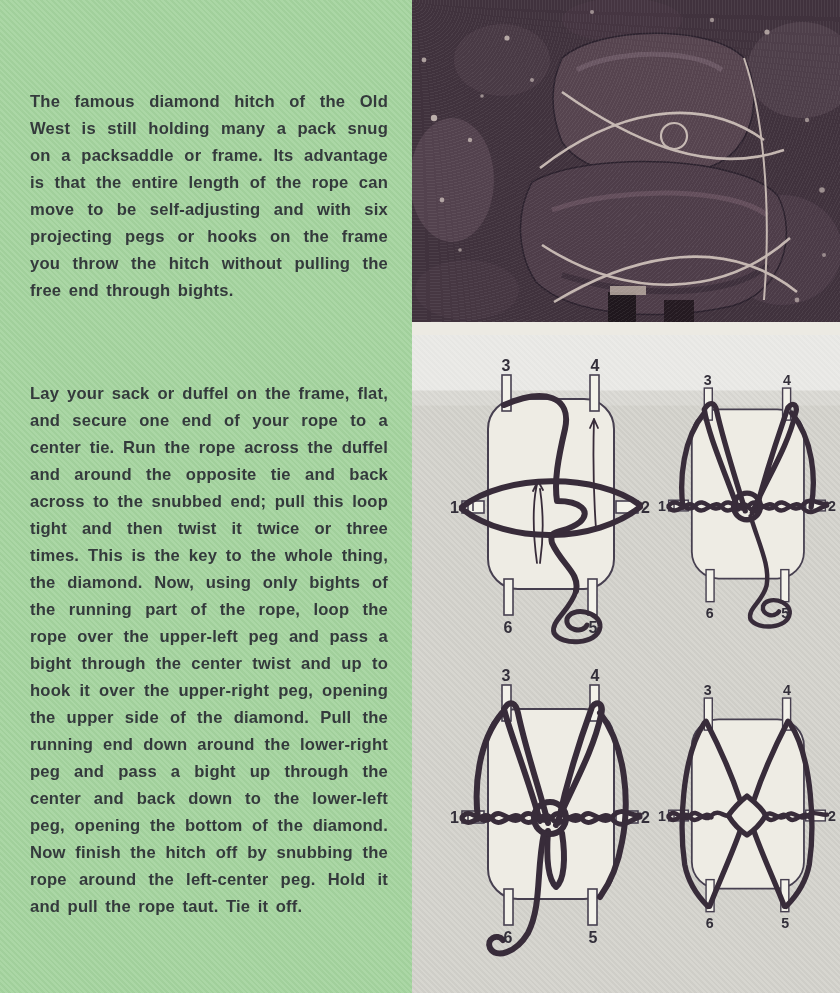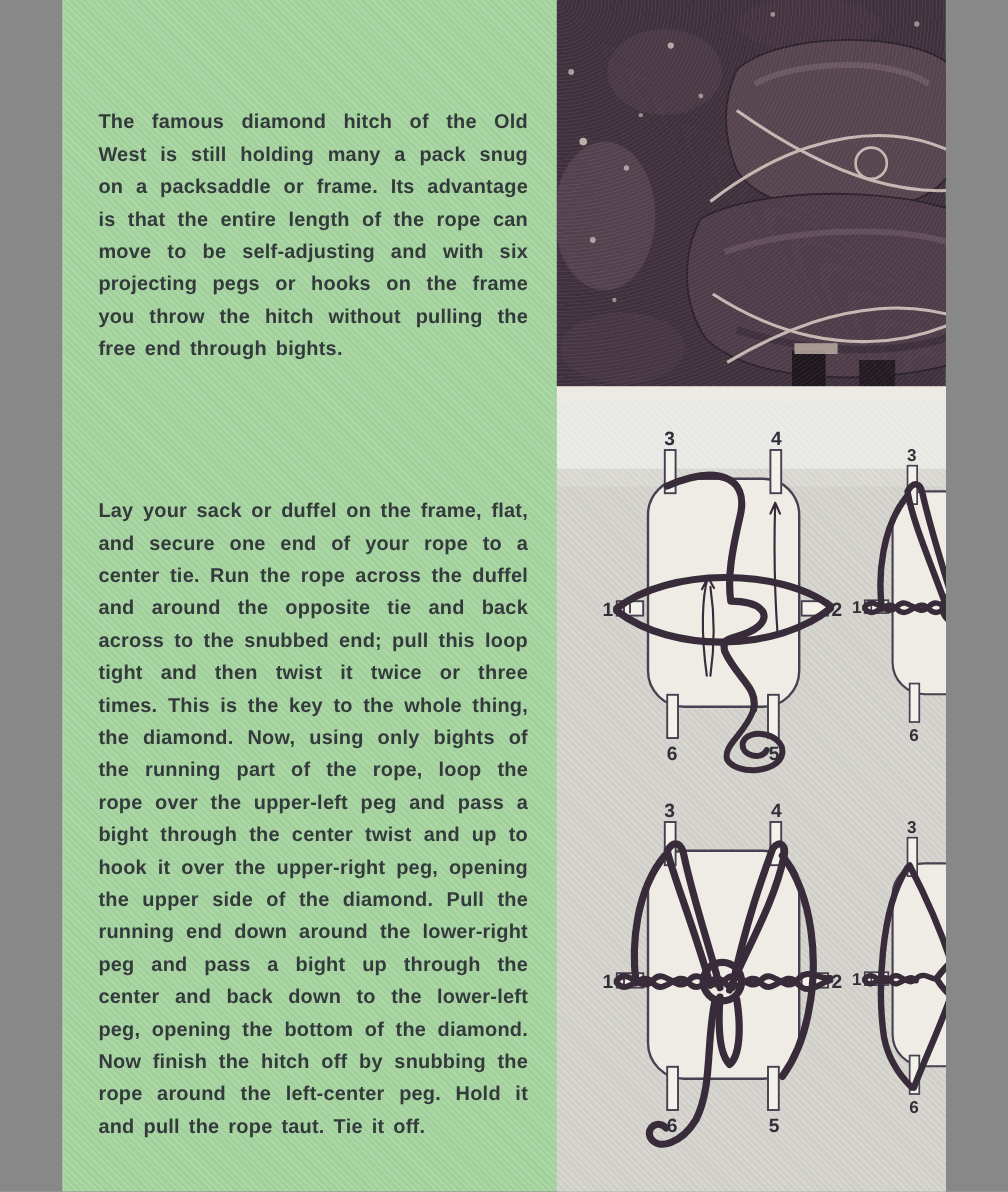--- a/index.html
+++ b/index.html
@@ -1,32 +1,32 @@
 <!DOCTYPE html>
 <html><head>
 <meta charset="utf-8">
 <style>
   html,body{margin:0;padding:0;background:#888;}
   #page{
-    position:relative;width:736px;height:993px;margin:0 auto;overflow:hidden;
+    position:relative;width:840px;height:993px;margin:0 auto;overflow:hidden;
     font-family:"Liberation Sans",sans-serif;background:#a6d5a0;
   }
   
   #green-col{
     position:absolute;left:0;top:0;width:412px;height:993px;
     background-color:#a6d5a0;
     background-image:repeating-linear-gradient(45deg, rgba(255,255,255,.06) 0 2px, rgba(70,110,70,.05) 2px 4px);
   }
   .body-text{
     position:absolute;left:30px;width:358px;
     color:#343a3c;font-weight:700;font-size:16.6px;line-height:27px;
     text-align:justify;word-spacing:.16em;letter-spacing:.2px;margin:0;
   }
   #para1{top:88px;}
-  #para2{top:412px;}
+  #para2{top:380px;}
   
   #right-col{position:absolute;left:412px;top:0;width:428px;height:993px;background:#d8d7d1;}
   #photo{
     position:absolute;left:0;top:0;width:428px;height:322px;overflow:hidden;background:#40323d;
   }
   #photo:after{
     content:"";position:absolute;inset:0;pointer-events:none;
     background-image:repeating-radial-gradient(circle at 1px 1px, rgba(255,255,255,.06) 0 .8px, transparent .8px 3px);
   }
   #photo-strip{position:absolute;left:0;top:322px;width:428px;height:13px;background:#eceae3;}

